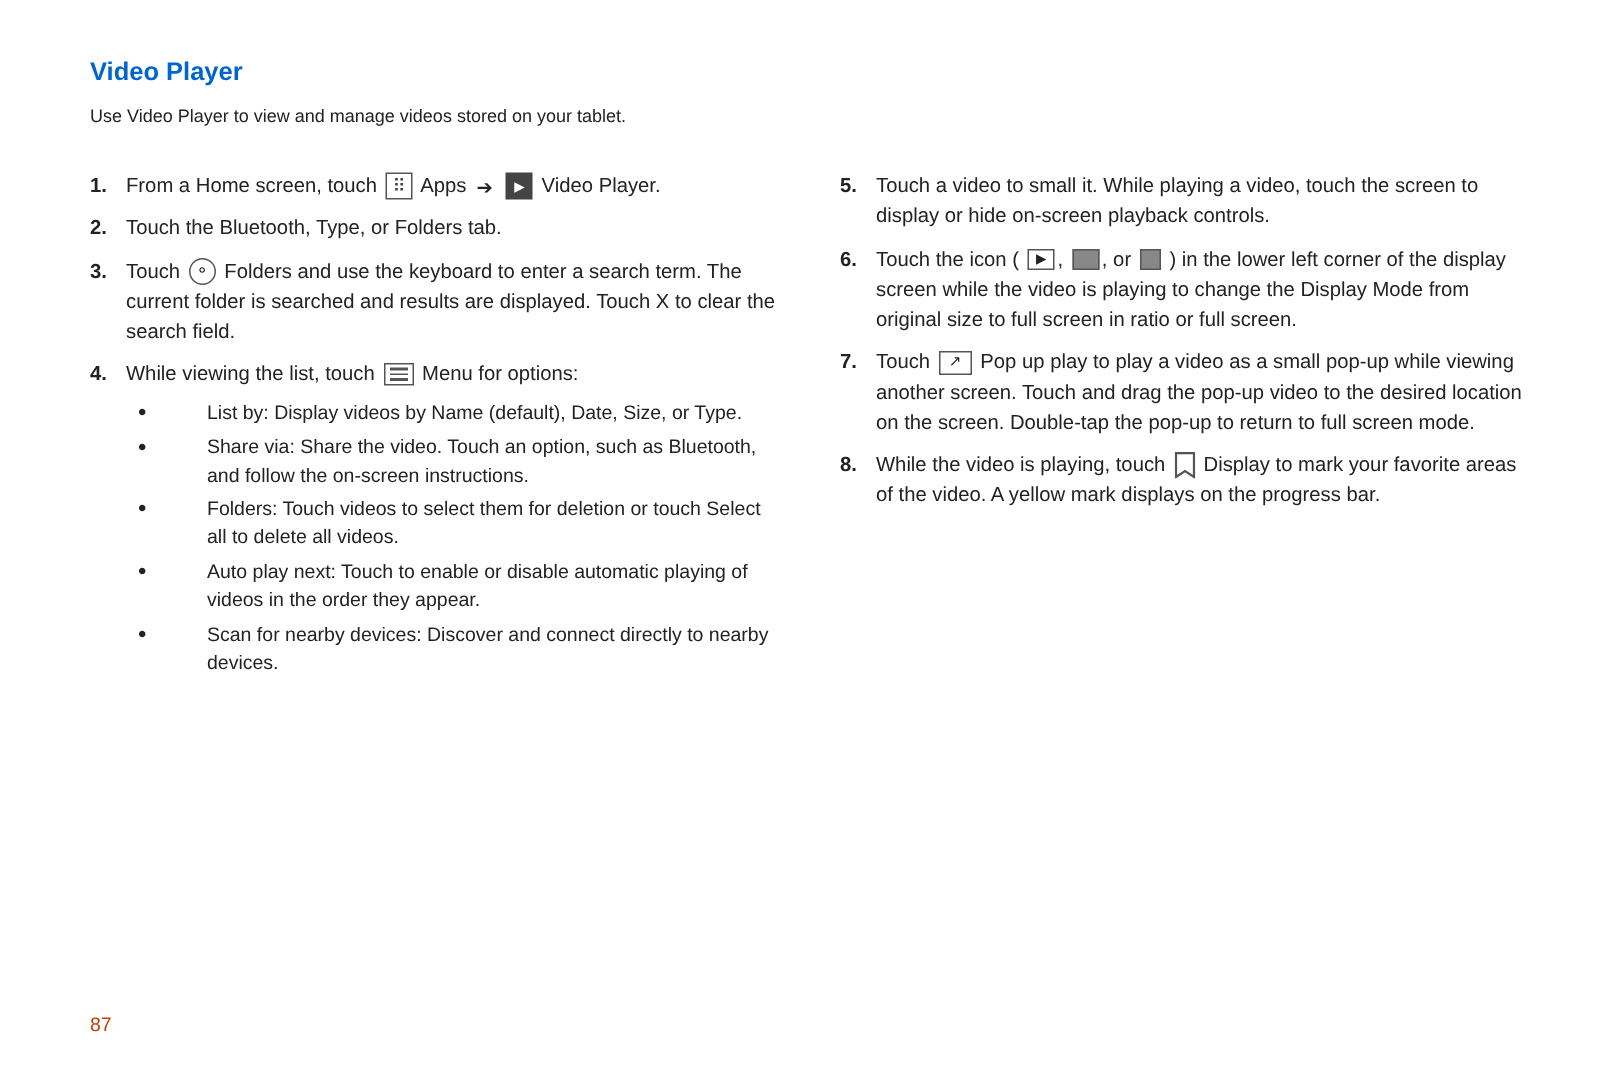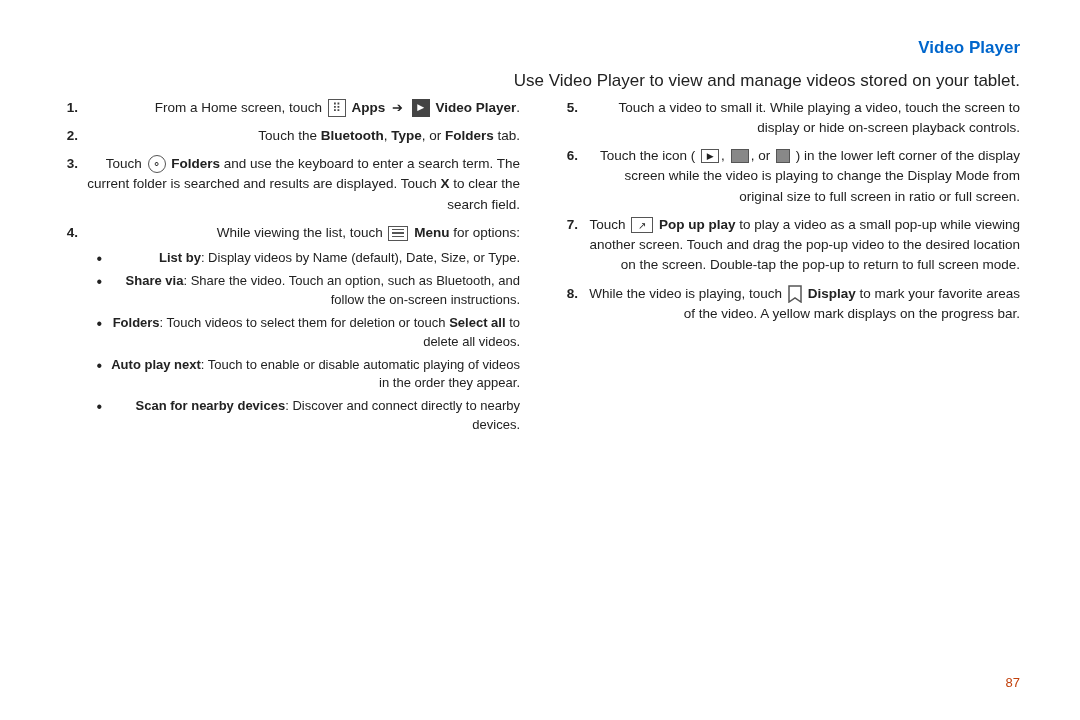--- a/index.html
+++ b/index.html
@@ -12,21 +12,20 @@
       height: 720px;
       overflow: hidden;
       display: flex;
       flex-direction: column;
     }
     .page {
       padding: 38px 60px 30px 60px;
       display: flex;
       flex-direction: column;
       flex: 1;
-      text-align: right;
     }
     .content-columns {
       display: flex;
       gap: 40px;
       flex: 1;
     }
     .col-left {
       flex: 1;
       min-width: 0;
     }
@@ -34,63 +33,64 @@
       flex: 1;
       min-width: 0;
     }
     h1.page-title {
       font-size: 17px;
       font-weight: bold;
       color: #0066cc;
       margin-bottom: 10px;
     }
     .intro-text {
-      font-size: 17px;
-      margin-bottom: 4px;
+      font-size: 12px;
+      margin-bottom: 28px;
       line-height: 1.5;
     }
     .steps {
       list-style: none;
       padding: 0;
     }
     .step-item {
       display: flex;
       gap: 6px;
       margin-bottom: 8px;
       line-height: 1.5;
     }
     .step-number {
       font-weight: bold;
       min-width: 18px;
     }
     .step-content {
       flex: 1;
     }
     .step-content b {
-      font-weight: bold;
+      font-weight: normal;
     }
     .bullet-list {
       list-style: none;
       margin: 6px 0 6px 8px;
       padding: 0;
     }
     .bullet-item {
       display: flex;
       gap: 4px;
       margin-bottom: 4px;
       line-height: 1.45;
       font-size: 13px;
     }
     .bullet-dot {
       min-width: 10px;
       font-size: 16px;
       line-height: 1.2;
     }
     .bullet-text {
       flex: 1;
+      margin-left: 32px;
     }
     
     .icon-apps {
       display: inline-flex;
       align-items: center;
       justify-content: center;
       width: 18px;
       height: 18px;
       border: 1px solid #555;
       margin: 0 2px;

